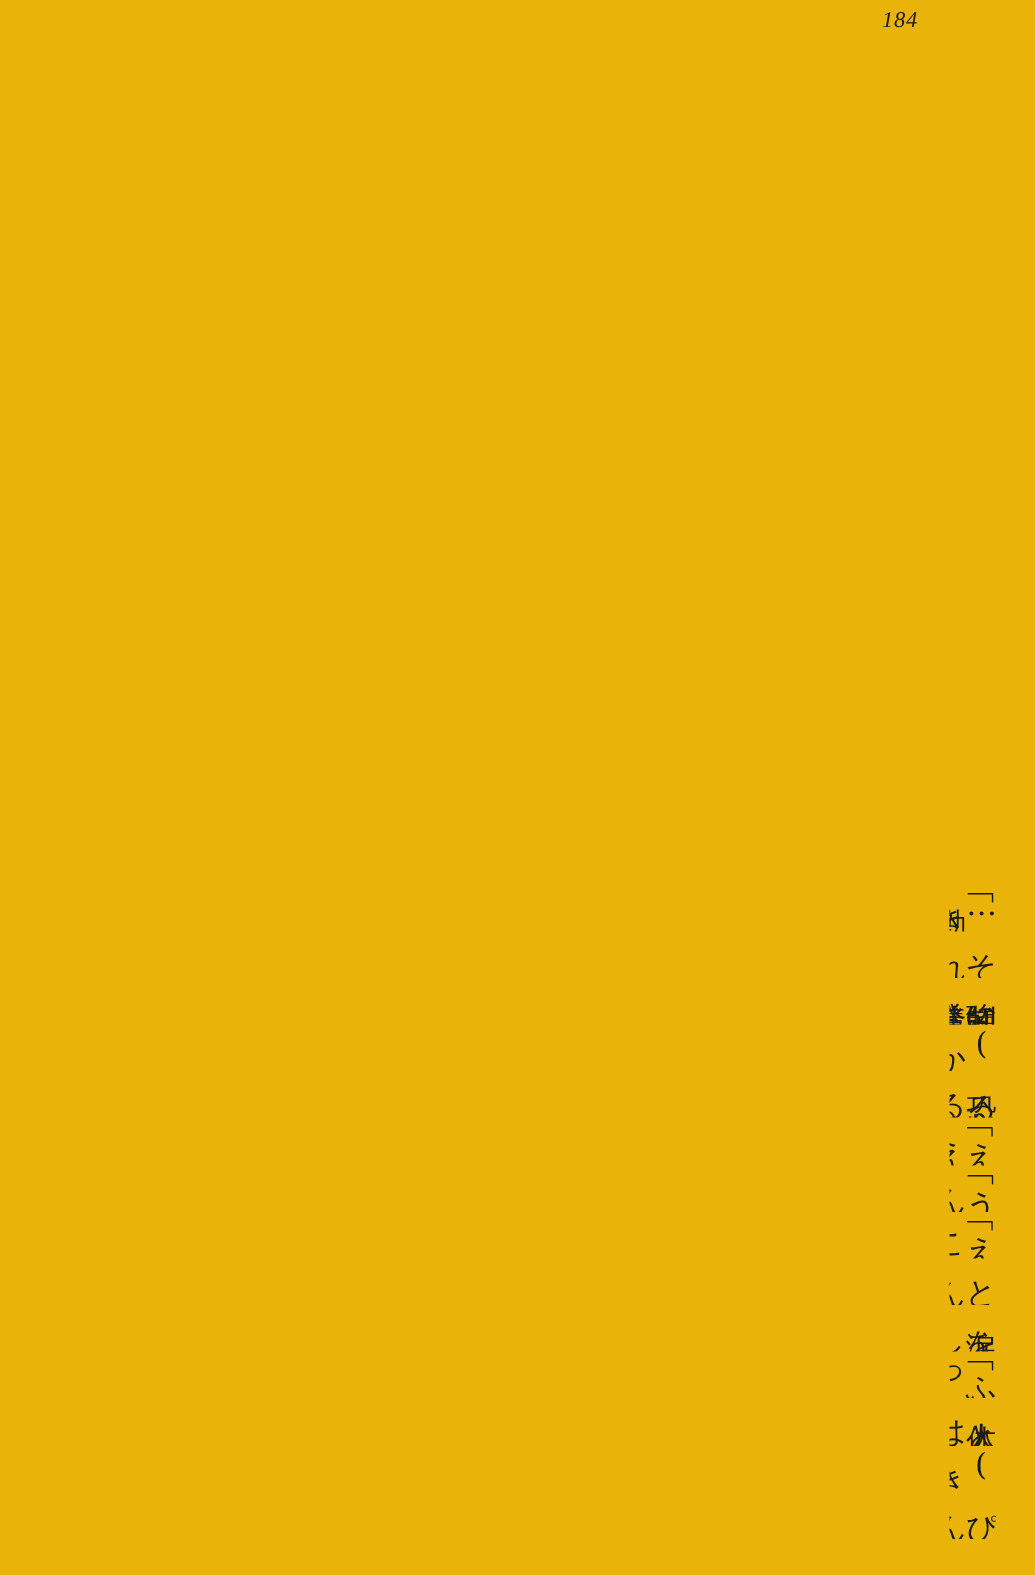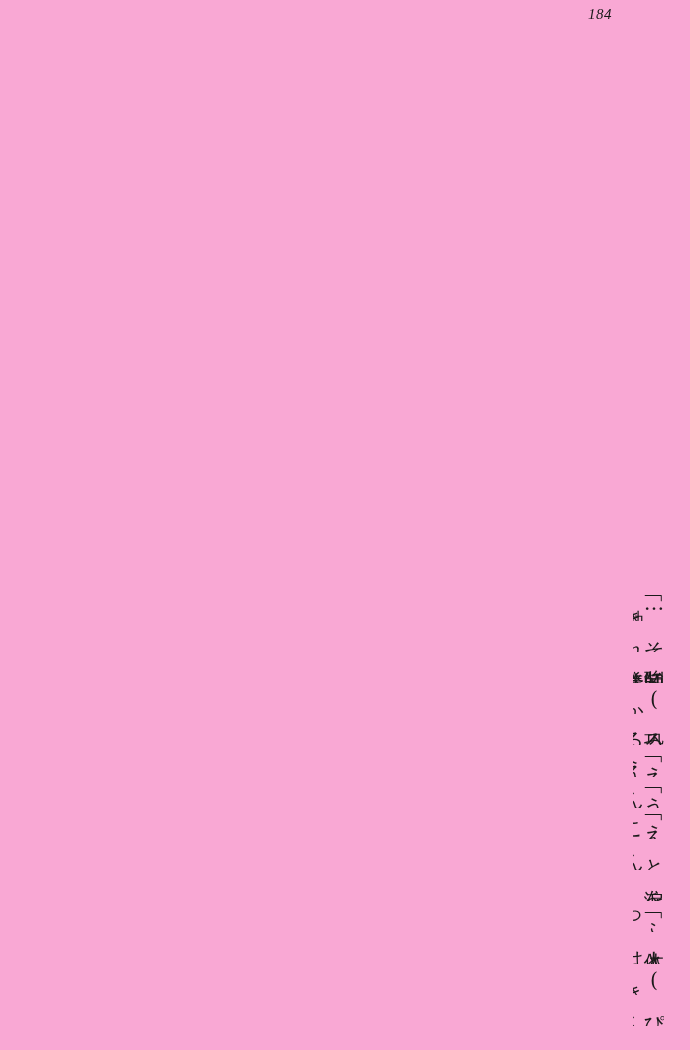--- a/index.html
+++ b/index.html
@@ -12,22 +12,21 @@
     height: 1050px;
     overflow: hidden;
     font-family: "Liberation Serif", "DejaVu Serif", serif;
     color: #1a1a1a;
   }
   .page {
     position: relative;
     width: 690px;
     height: 1050px;
     box-sizing: border-box;
-    background: #f9a8d4;
-    text-align: right;
+    background: #eab308;
   }
   .page-number {
     position: absolute;
     top: 6px;
     right: 78px;
     font-size: 15px;
     font-style: italic;
     font-family: "Liberation Serif", "DejaVu Serif", serif;
     color: #1a1a1a;
     letter-spacing: 0.5px;

